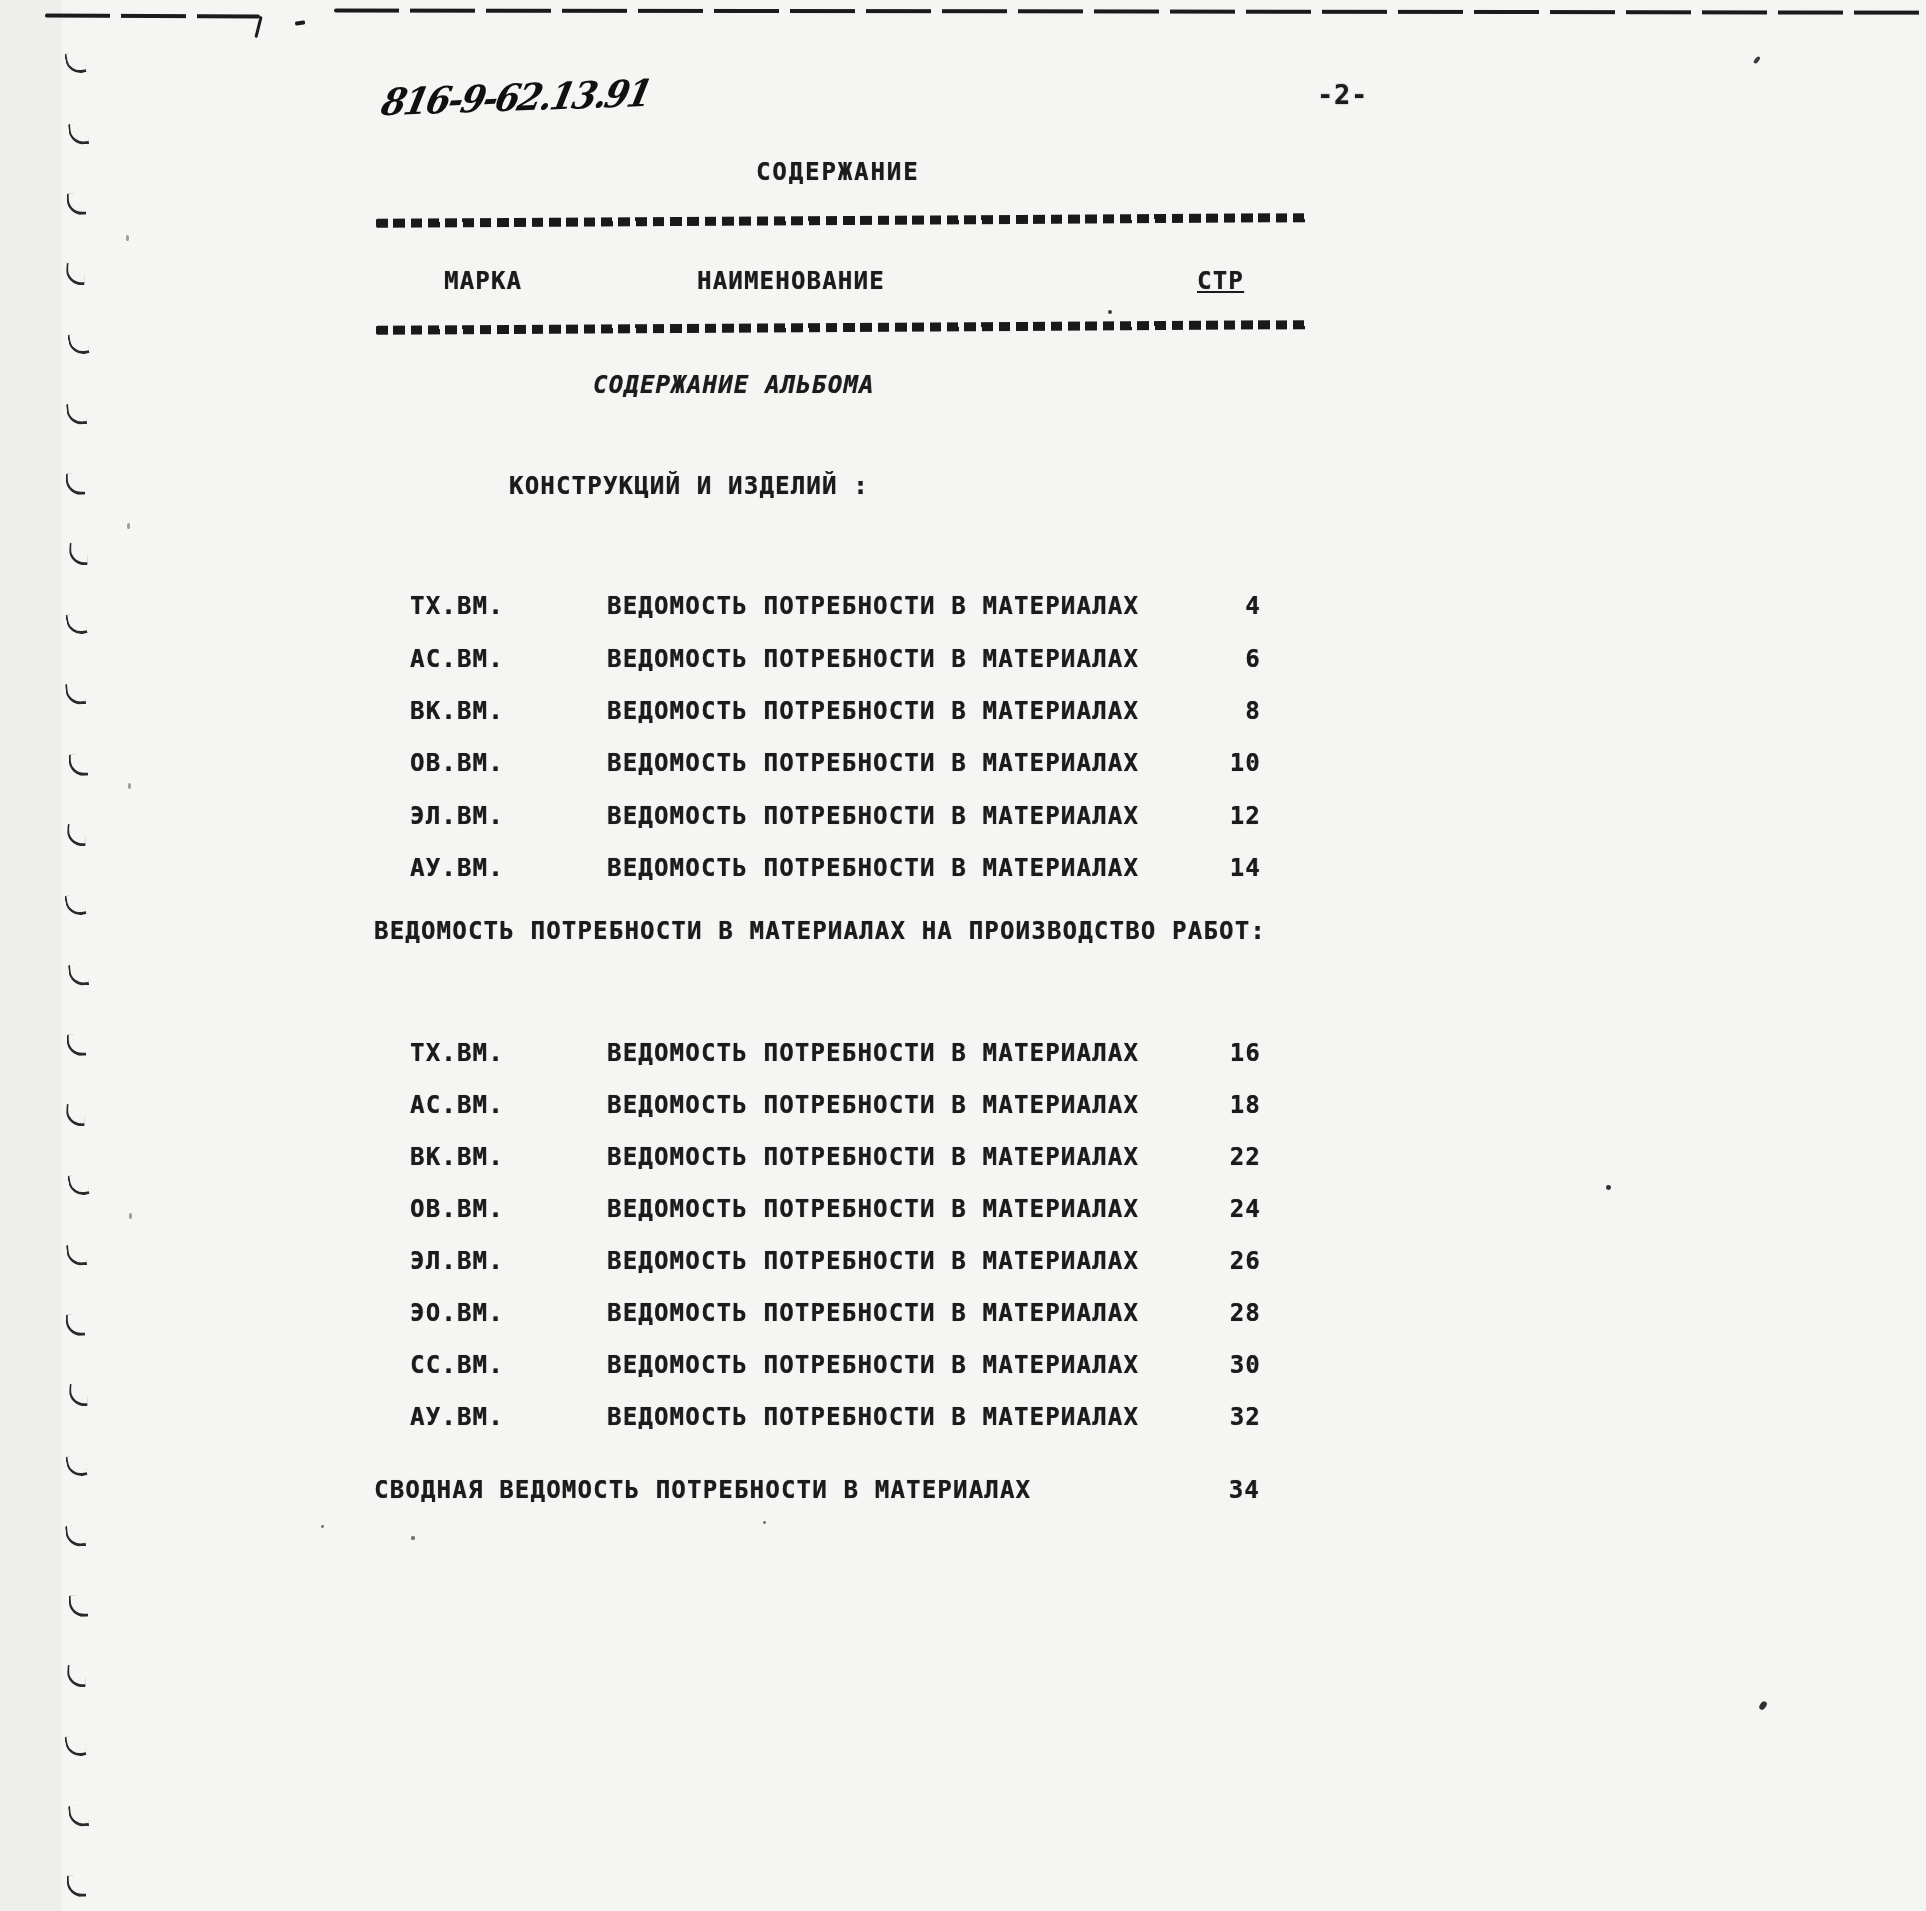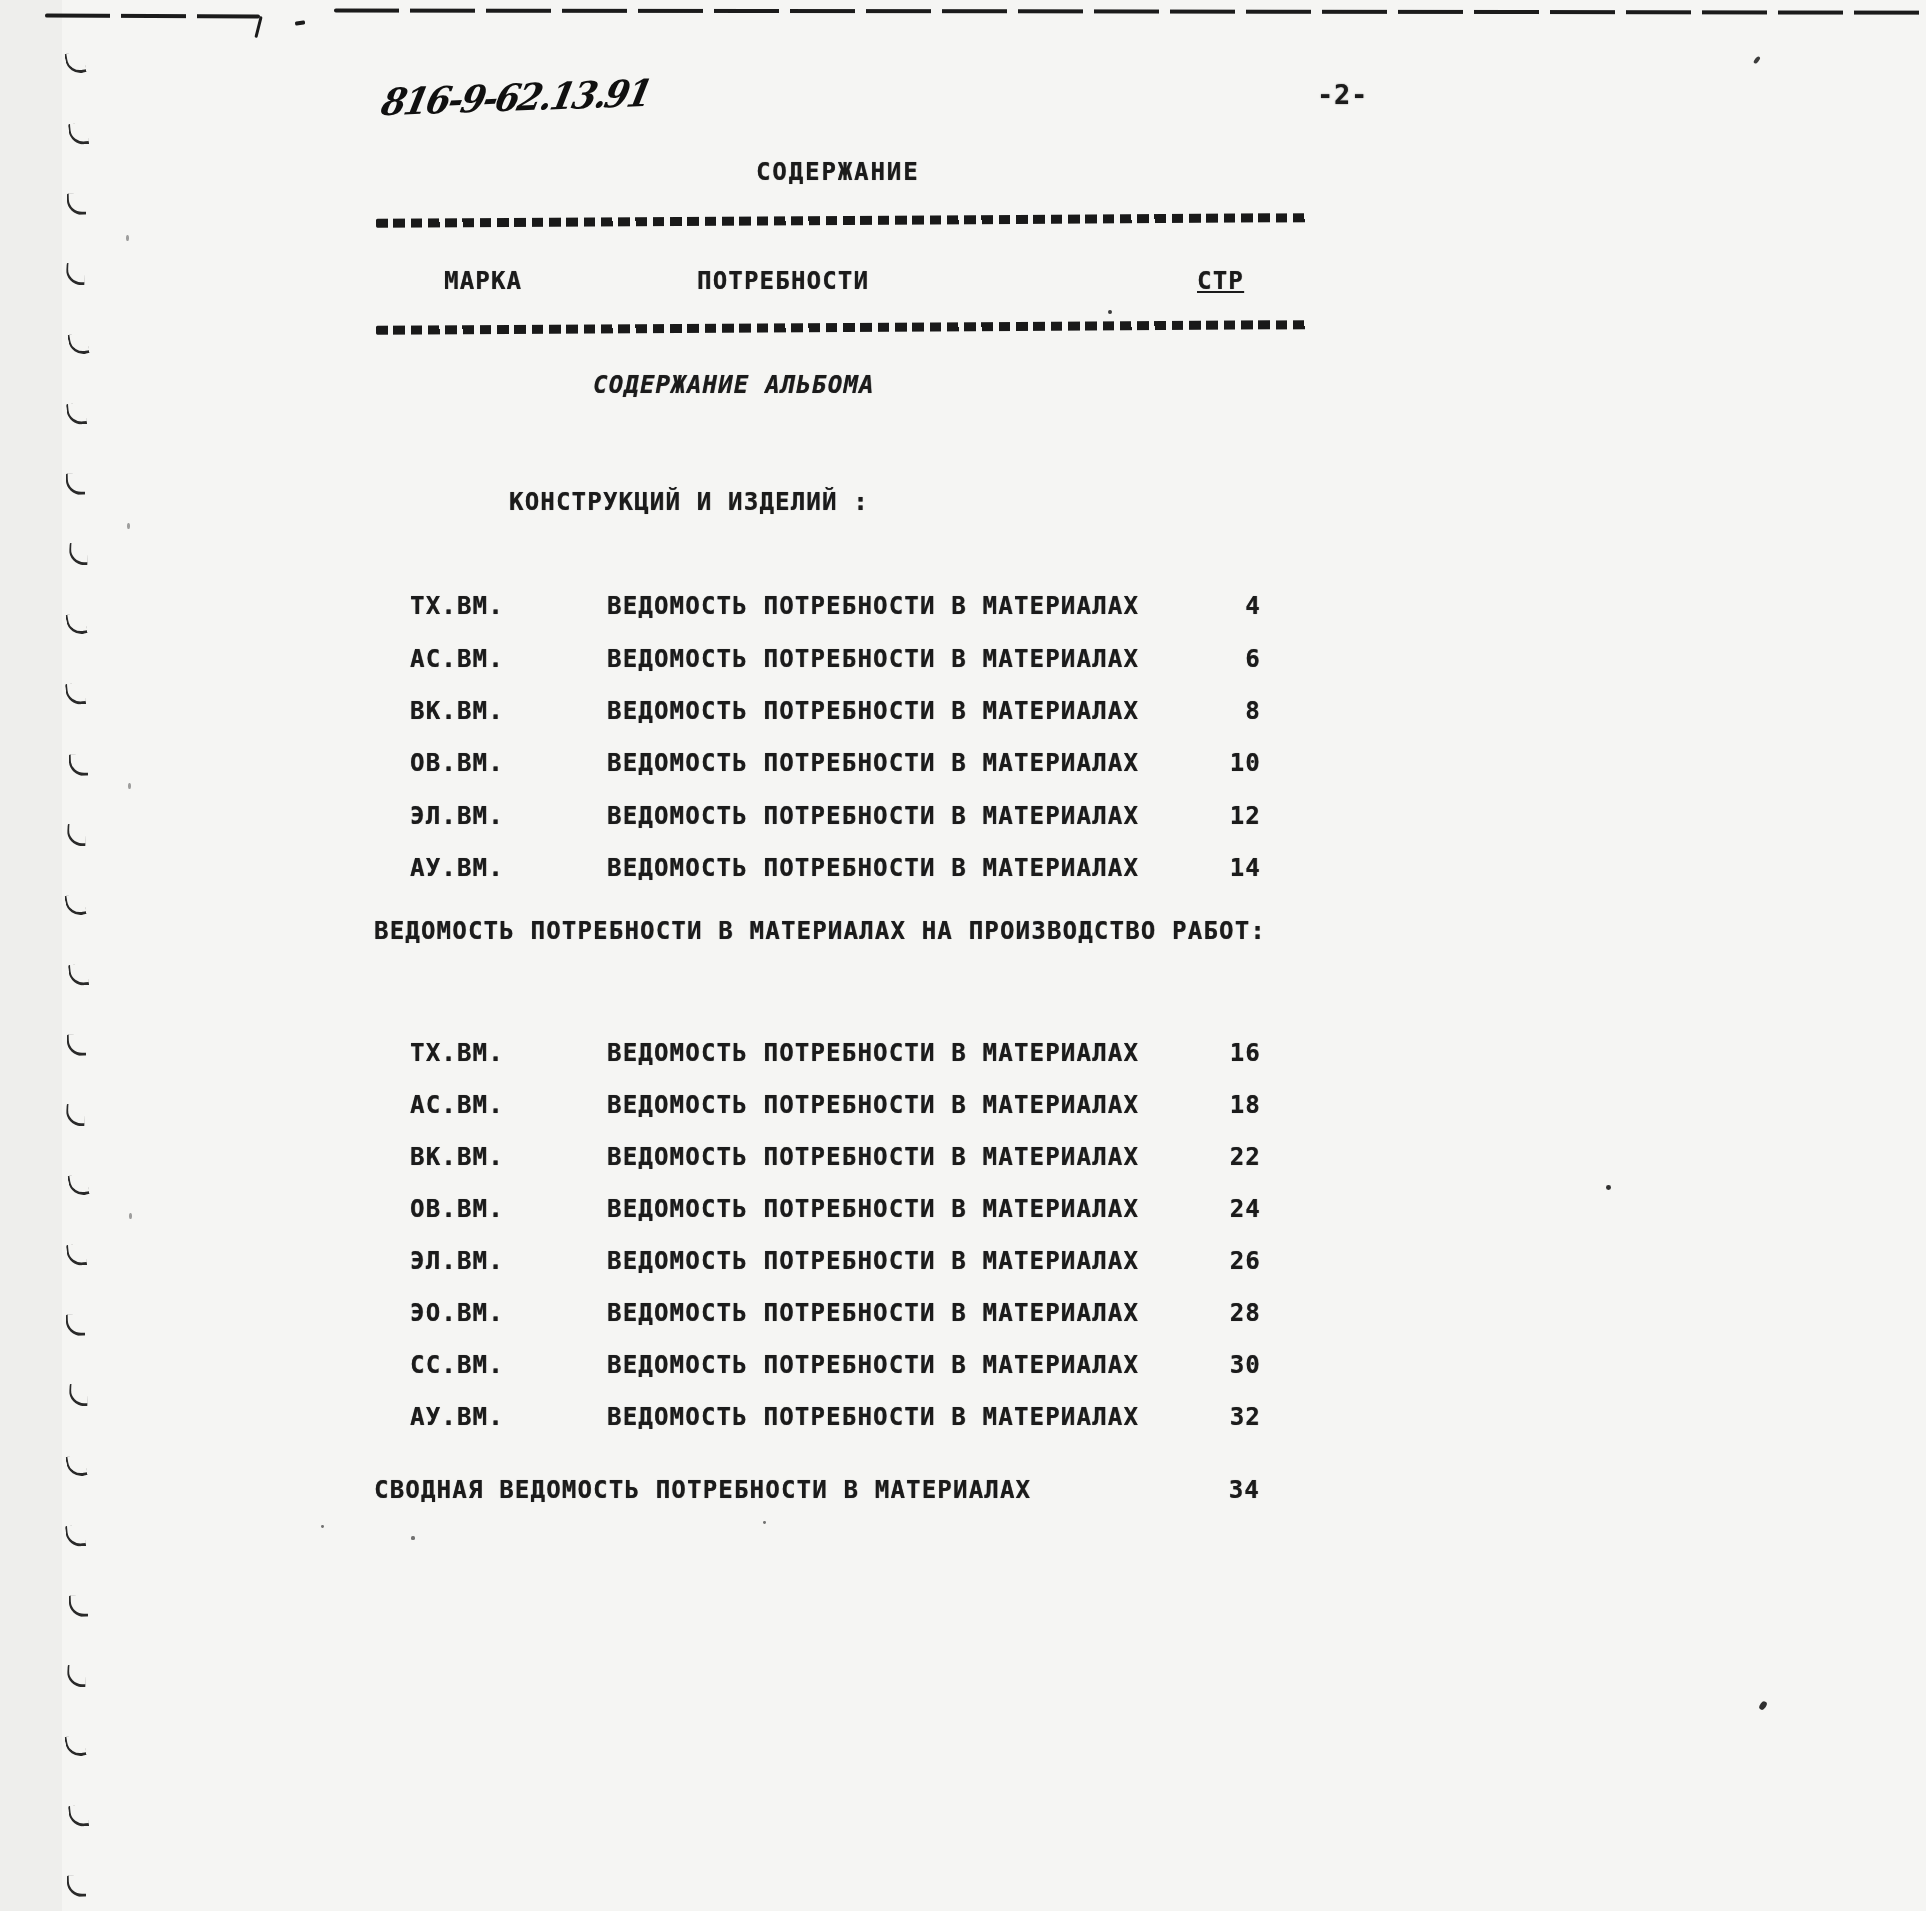--- a/index.html
+++ b/index.html
@@ -15,21 +15,21 @@
     font-weight:700;
     font-size:24px;
     letter-spacing:1.2px;
     color:#1b1b1b;
     white-space:nowrap;
     text-shadow:0 0 0.8px rgba(15,15,15,0.45), 0.4px 0 0 rgba(15,15,15,0.35);
   }
   .title{left:756px;top:158px;letter-spacing:1.9px;}
   .album{left:593px;top:371px;font-style:italic;}
   .sec1l1{left:374px;top:423px;}
-  .sec1l2{left:509px;top:488px;}
+  .sec1l2{left:509px;top:472px;}
   .sec2h{left:374px;top:917px;}
   .pagenum{left:1317px;top:79px;font-size:27px;letter-spacing:0.8px;text-shadow:0 0 1.5px rgba(15,15,15,0.6);}
 
   
   .hand{
     position:absolute;
     font-family:"DejaVu Serif", serif;
     font-style:italic;
     font-weight:700;
     color:#101010;
@@ -85,21 +85,21 @@
   <div class="ttick"></div>
 
   <div class="hand hand1">816-9-62.13.91</div>
 
   <div class="typed pagenum">-2-</div>
 
   <div class="typed title">СОДЕРЖАНИЕ</div>
   <div class="sep sep1"></div>
   <div class="hdr">
     <span class="typed h-mark">МАРКА</span>
-    <span class="typed h-name">ПОТРЕБНОСТИ</span>
+    <span class="typed h-name">НАИМЕНОВАНИЕ</span>
     <span class="typed h-page">СТР</span>
   </div>
   <div class="sep sep2"></div>
 
   <div class="typed album">СОДЕРЖАНИЕ АЛЬБОМА</div>
   <div class="typed sec1l2">КОНСТРУКЦИЙ И ИЗДЕЛИЙ :</div>
 
   <div class="row" style="top:556px">
     <span class="typed mk">ТХ.ВМ.</span>
     <span class="typed nm">ВЕДОМОСТЬ ПОТРЕБНОСТИ В МАТЕРИАЛАХ</span>

